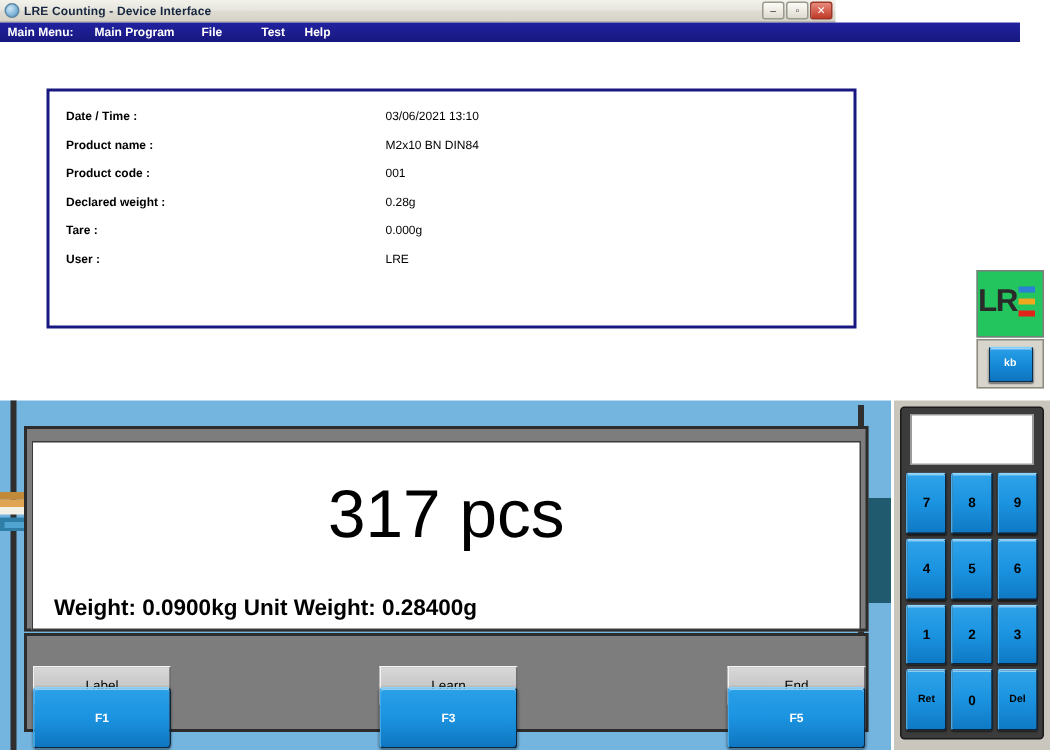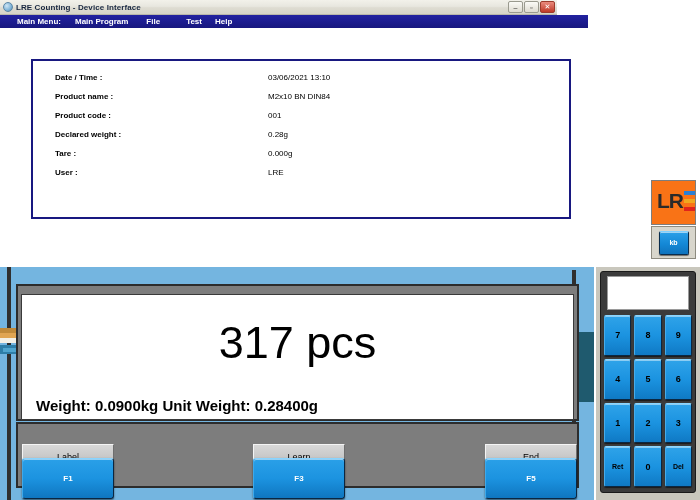--- a/index.html
+++ b/index.html
@@ -65,27 +65,26 @@
   .win-btn.close {
     background: linear-gradient(to bottom,#e98a7d,#c03a27);
     color: #fff;
     border-color: #9c3b2c;
   }
 
   
   .menubar {
     position: absolute;
     left: 0; top: 15px;
-    width: 588px; height: 13px;
+    width: 680px; height: 13px;
     background: #1c1c8c;
     background: linear-gradient(to bottom, #2222a0 0%, #17177f 100%);
     display: flex;
     align-items: center;
     box-sizing: border-box;
-    padding-left: 12px;
   }
   .menu-item {
     color: #ffffff;
     font-size: 8px;
     font-weight: bold;
     white-space: nowrap;
     line-height: 13px;
   }
   .menu-label   { margin-left: 5px; }
   .menu-prog    { margin-left: 14px; }
@@ -97,21 +96,21 @@
   .info-panel {
     position: absolute;
     left: 31px; top: 59px;
     width: 540px; height: 160px;
     background: #ffffff;
     border: 2px solid #181880;
     box-sizing: border-box;
   }
   .info-row {
     position: absolute;
-    left: 11px;
+    left: 0;
     width: 100%;
     height: 19px;
     display: flex;
     align-items: center;
   }
   .info-label {
     position: absolute;
     left: 11px;
     font-size: 8px;
     font-weight: bold;
@@ -125,24 +124,24 @@
     font-weight: normal;
     color: #000000;
     white-space: nowrap;
   }
 
   
   .logo-box {
     position: absolute;
     left: 651px; top: 180px;
     width: 45px; height: 45px;
-    background: #f97316;
+    background: #22c55e;
     border: 1px solid #7d7d7d;
     box-sizing: border-box;
-    display: flex; align-items: center; justify-content: flex-end;
+    display: flex; align-items: center; justify-content: flex-start;
   }
   .logo-inner {
     display: flex;
     align-items: flex-start;
     height: 26px;
   }
   .logo-lr {
     font-size: 21px;
     font-weight: bold;
     color: #2a2a2a;

